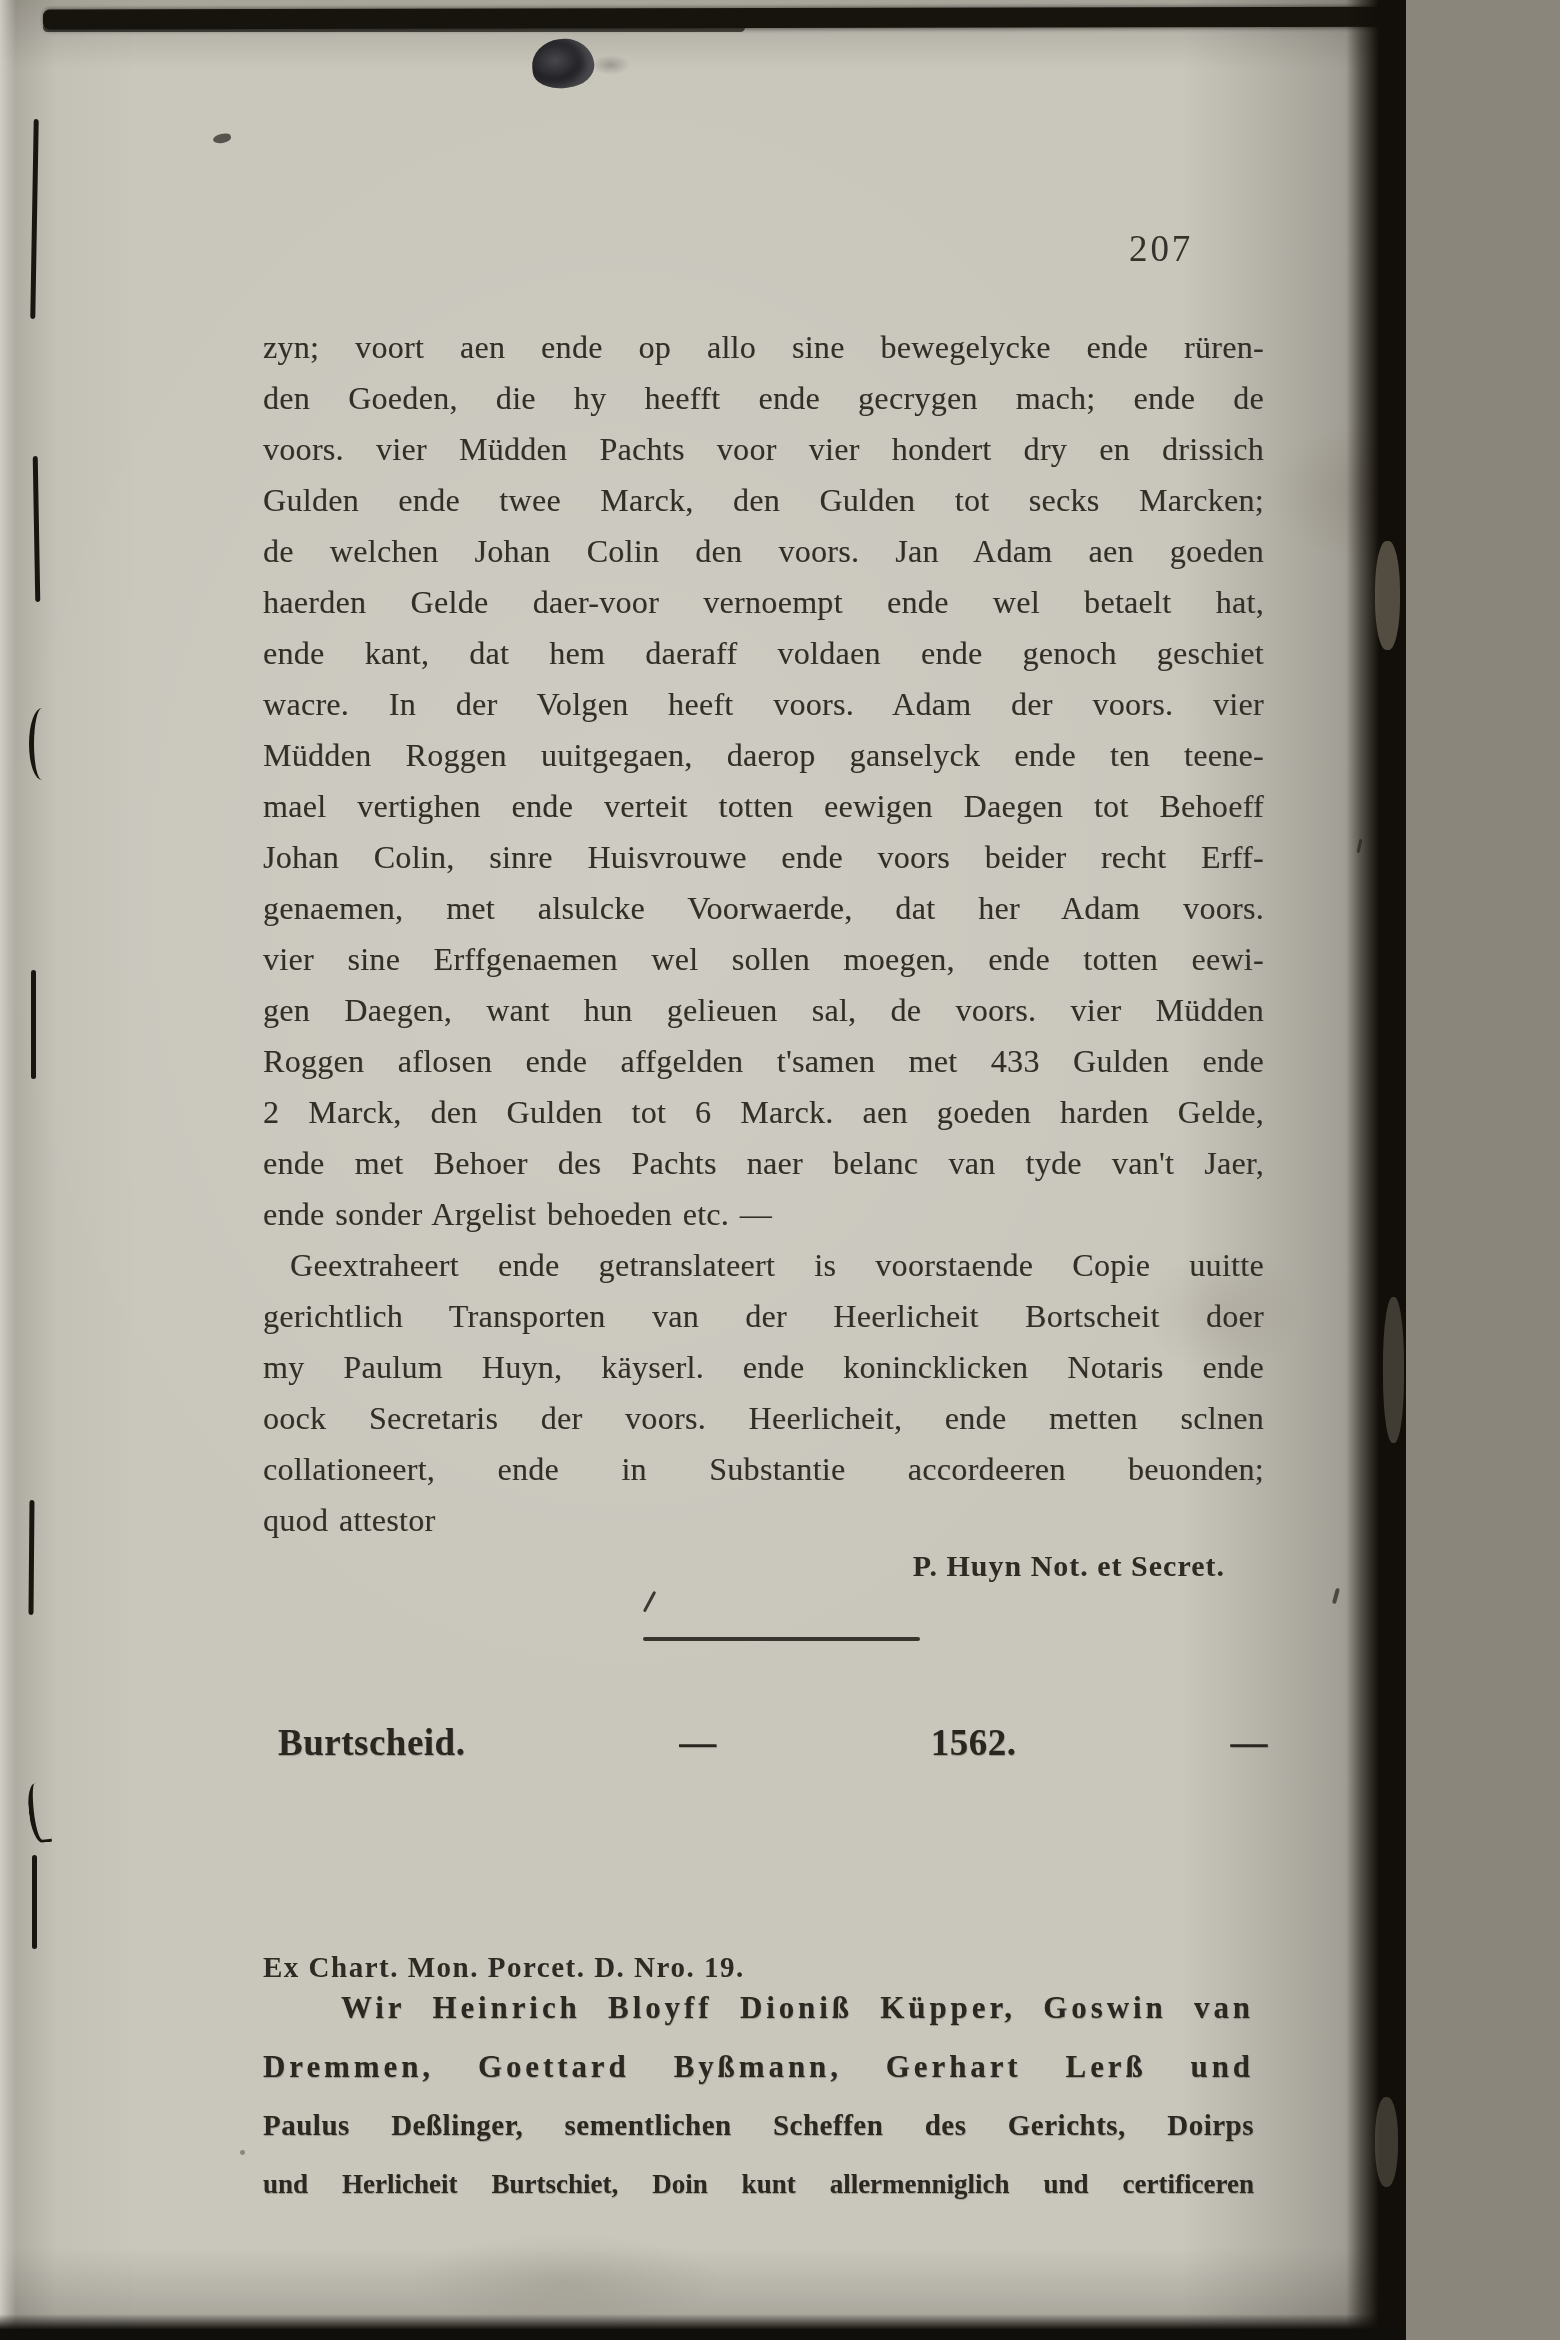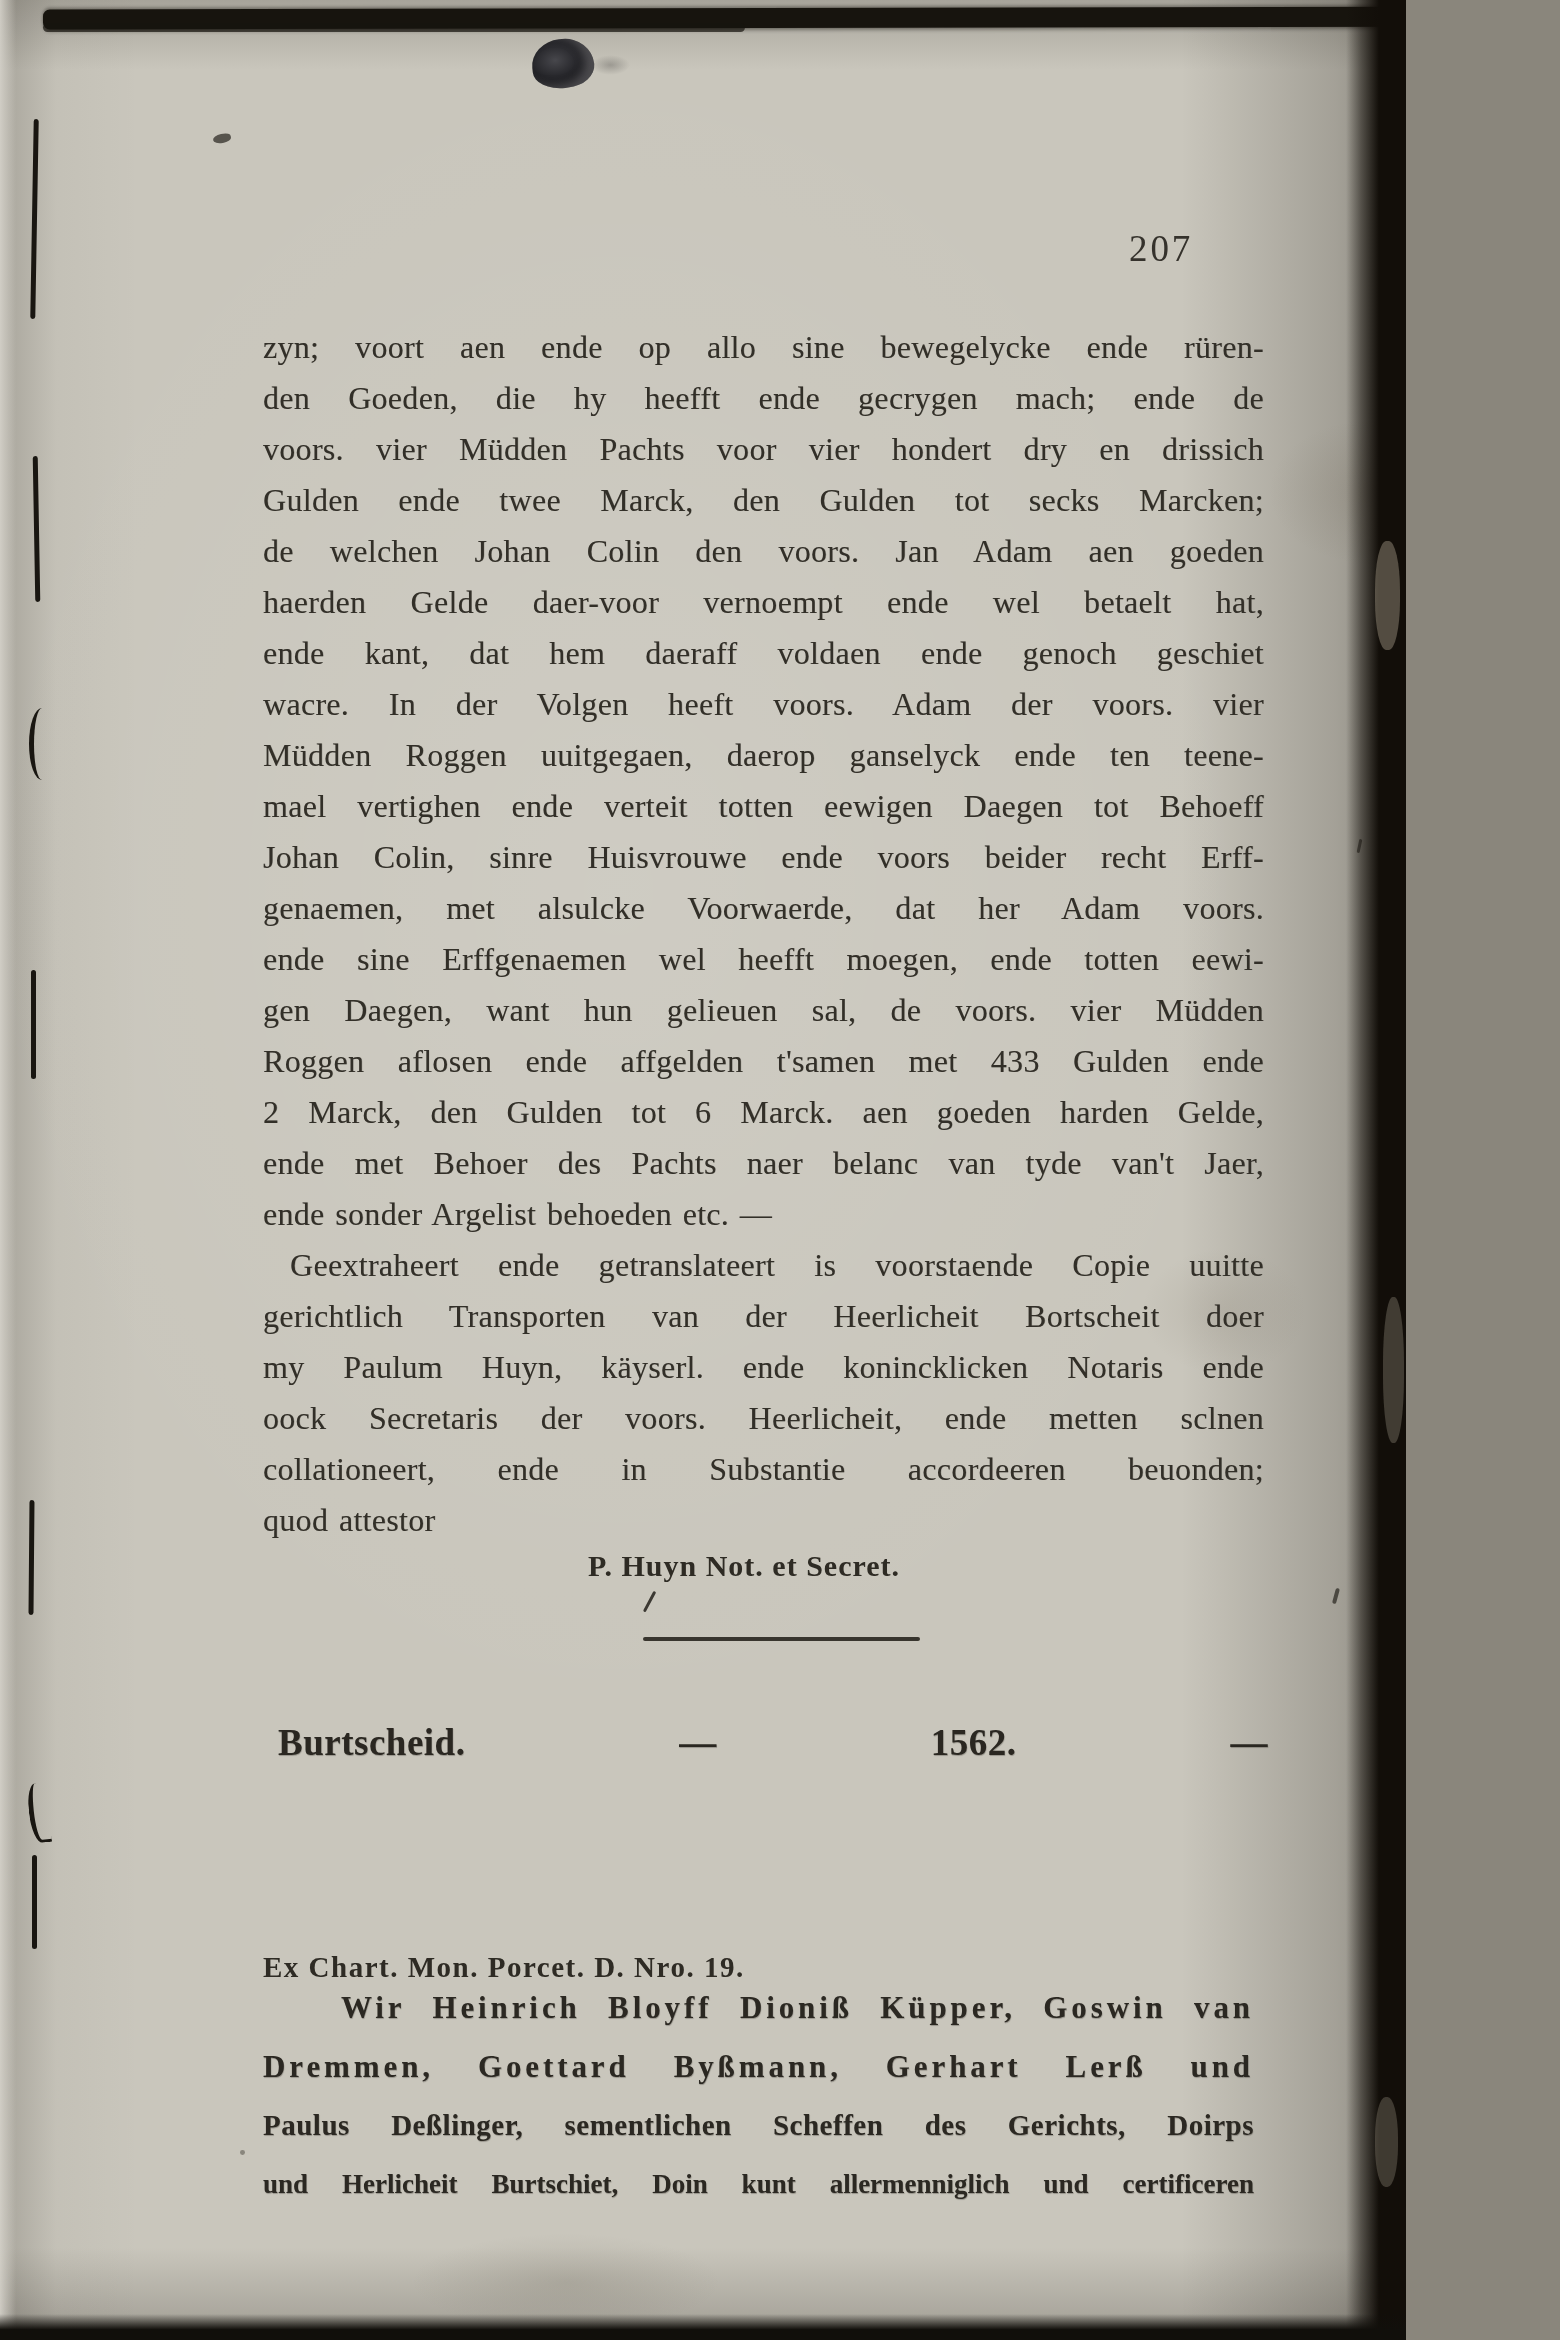--- a/index.html
+++ b/index.html
@@ -25,21 +25,21 @@
     position:absolute; left:263px; top:322px; width:1001px; z-index:3;
     font-size:32px; line-height:51px; letter-spacing:0.3px; word-spacing:2.4px;
     color:#322f28; text-shadow:0.4px 0.4px 0.6px rgba(49,46,39,0.30);
   }
   .tline { text-align:justify; text-align-last:justify; }
   .tline:nth-child(18), .tline:nth-child(24) { text-align-last:left; }
   .tline:nth-child(19) { text-indent:27px; }
 
   .signature {
     position:absolute; left:263px; top:1549px; width:1001px; z-index:3;
-    text-align:center; padding-right:39px;
+    text-align:right; padding-right:39px;
     font-size:30px; font-weight:bold; color:#2e2b24; letter-spacing:1px;
   }
   .rule {
     position:absolute; left:643px; top:1637px; width:277px; height:3.9px; z-index:3;
     background:#38352e; border-radius:2px;
   }
   .heading {
     position:absolute; left:278px; top:1714px; width:990px; z-index:3;
     font-weight:bold; font-size:37px; line-height:58px; color:#2a2721; letter-spacing:0.5px;
     text-shadow:0.5px 0.5px 0.7px rgba(42,39,33,0.30);
@@ -144,21 +144,21 @@
       <div class="tline">voors. vier Müdden Pachts voor vier hondert dry en drissich</div>
       <div class="tline">Gulden ende twee Marck, den Gulden tot secks Marcken;</div>
       <div class="tline">de welchen Johan Colin den voors. Jan Adam aen goeden</div>
       <div class="tline">haerden Gelde daer-voor vernoempt ende wel betaelt hat,</div>
       <div class="tline">ende kant, dat hem daeraff voldaen ende genoch geschiet</div>
       <div class="tline">wacre. In der Volgen heeft voors. Adam der voors. vier</div>
       <div class="tline">Müdden Roggen uuitgegaen, daerop ganselyck ende ten teene-</div>
       <div class="tline">mael vertighen ende verteit totten eewigen Daegen tot Behoeff</div>
       <div class="tline">Johan Colin, sinre Huisvrouwe ende voors beider recht Erff-</div>
       <div class="tline">genaemen, met alsulcke Voorwaerde, dat her Adam voors.</div>
-      <div class="tline">ende sine Erffgenaemen wel heefft moegen, ende totten eewi-</div>
+      <div class="tline">vier sine Erffgenaemen wel sollen moegen, ende totten eewi-</div>
       <div class="tline">gen Daegen, want hun gelieuen sal, de voors. vier Müdden</div>
       <div class="tline">Roggen aflosen ende affgelden t'samen met 433 Gulden ende</div>
       <div class="tline">2 Marck, den Gulden tot 6 Marck. aen goeden harden Gelde,</div>
       <div class="tline">ende met Behoer des Pachts naer belanc van tyde van't Jaer,</div>
       <div class="tline">ende sonder Argelist behoeden etc. —</div>
       <div class="tline">Geextraheert ende getranslateert is voorstaende Copie uuitte</div>
       <div class="tline">gerichtlich Transporten van der Heerlicheit Bortscheit doer</div>
       <div class="tline">my Paulum Huyn, käyserl. ende konincklicken Notaris ende</div>
       <div class="tline">oock Secretaris der voors. Heerlicheit, ende metten sclnen</div>
       <div class="tline">collationeert, ende in Substantie accordeeren beuonden;</div>

